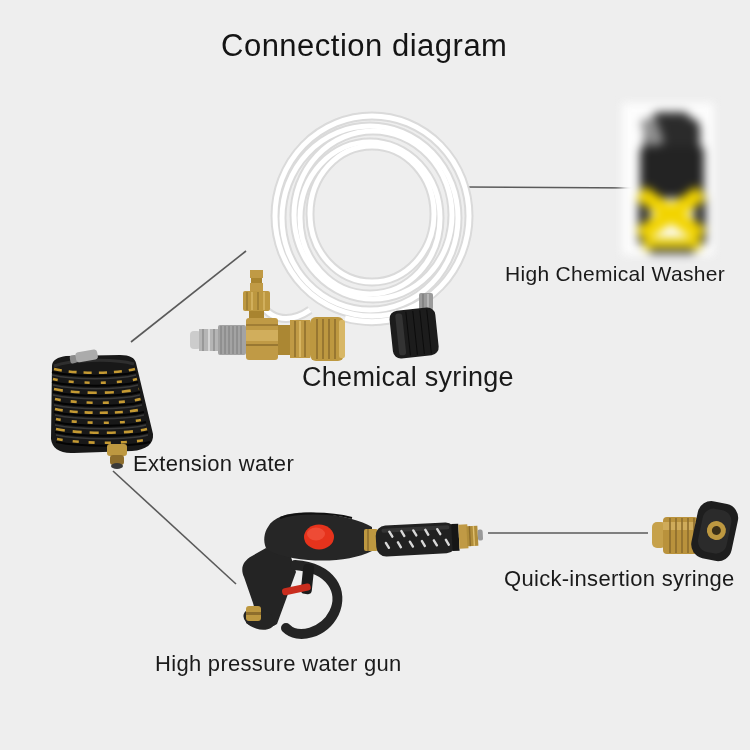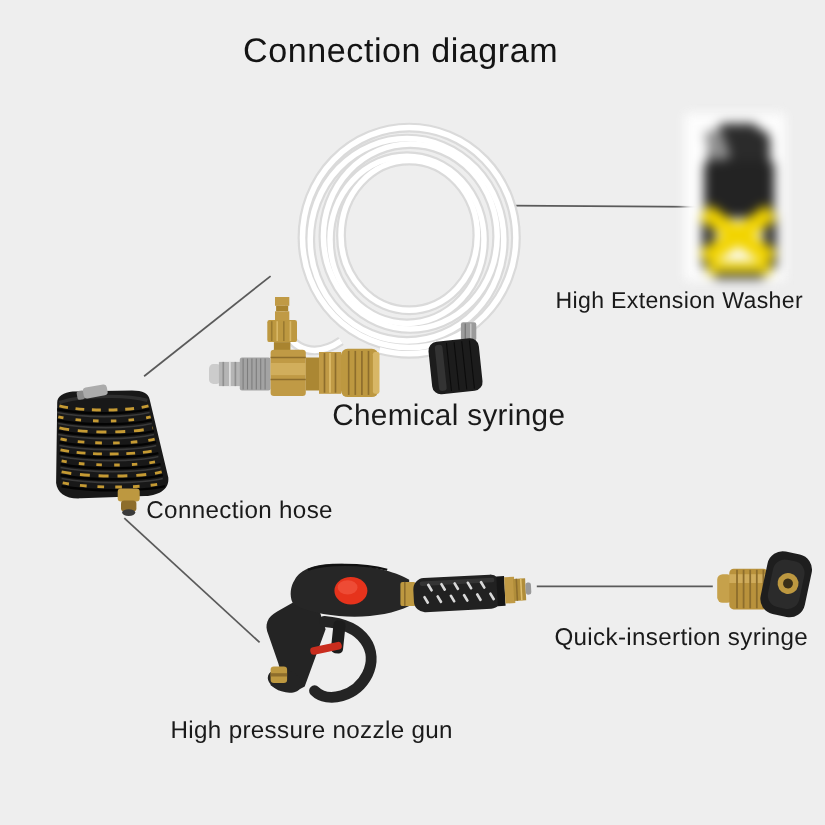--- a/index.html
+++ b/index.html
@@ -251,22 +251,22 @@
         <rect x="694" y="502" width="41" height="58" rx="14" fill="#1e1e1e"></rect>
         <rect x="700" y="509" width="29" height="44" rx="11" fill="#2b2b2b"></rect>
         <circle cx="716" cy="530" r="9.5" fill="#bd9840"></circle>
         <circle cx="716" cy="530" r="4.5" fill="#3a2f18"></circle>
       </g>
     </g>
   </svg>
 
   <div class="lbl title" style="left:221px;top:27px;">Connection diagram</div>
 
-  <div class="lbl" style="left:505px;top:261px;font-size:21px;">High Extension Washer</div>
+  <div class="lbl" style="left:505px;top:261px;font-size:21px;">High Chemical Washer</div>
 
   <div class="lbl" style="left:302px;top:361px;font-size:27px;">Chemical syringe</div>
 
-  <div class="lbl" style="left:133px;top:451px;">Connection hose</div>
+  <div class="lbl" style="left:133px;top:451px;">Extension water</div>
 
   <div class="lbl" style="left:504px;top:566px;">Quick-insertion syringe</div>
 
-  <div class="lbl" style="left:155px;top:651px;">High pressure nozzle gun</div>
+  <div class="lbl" style="left:155px;top:651px;">High pressure water gun</div>
 </div>
 
 </body></html>

